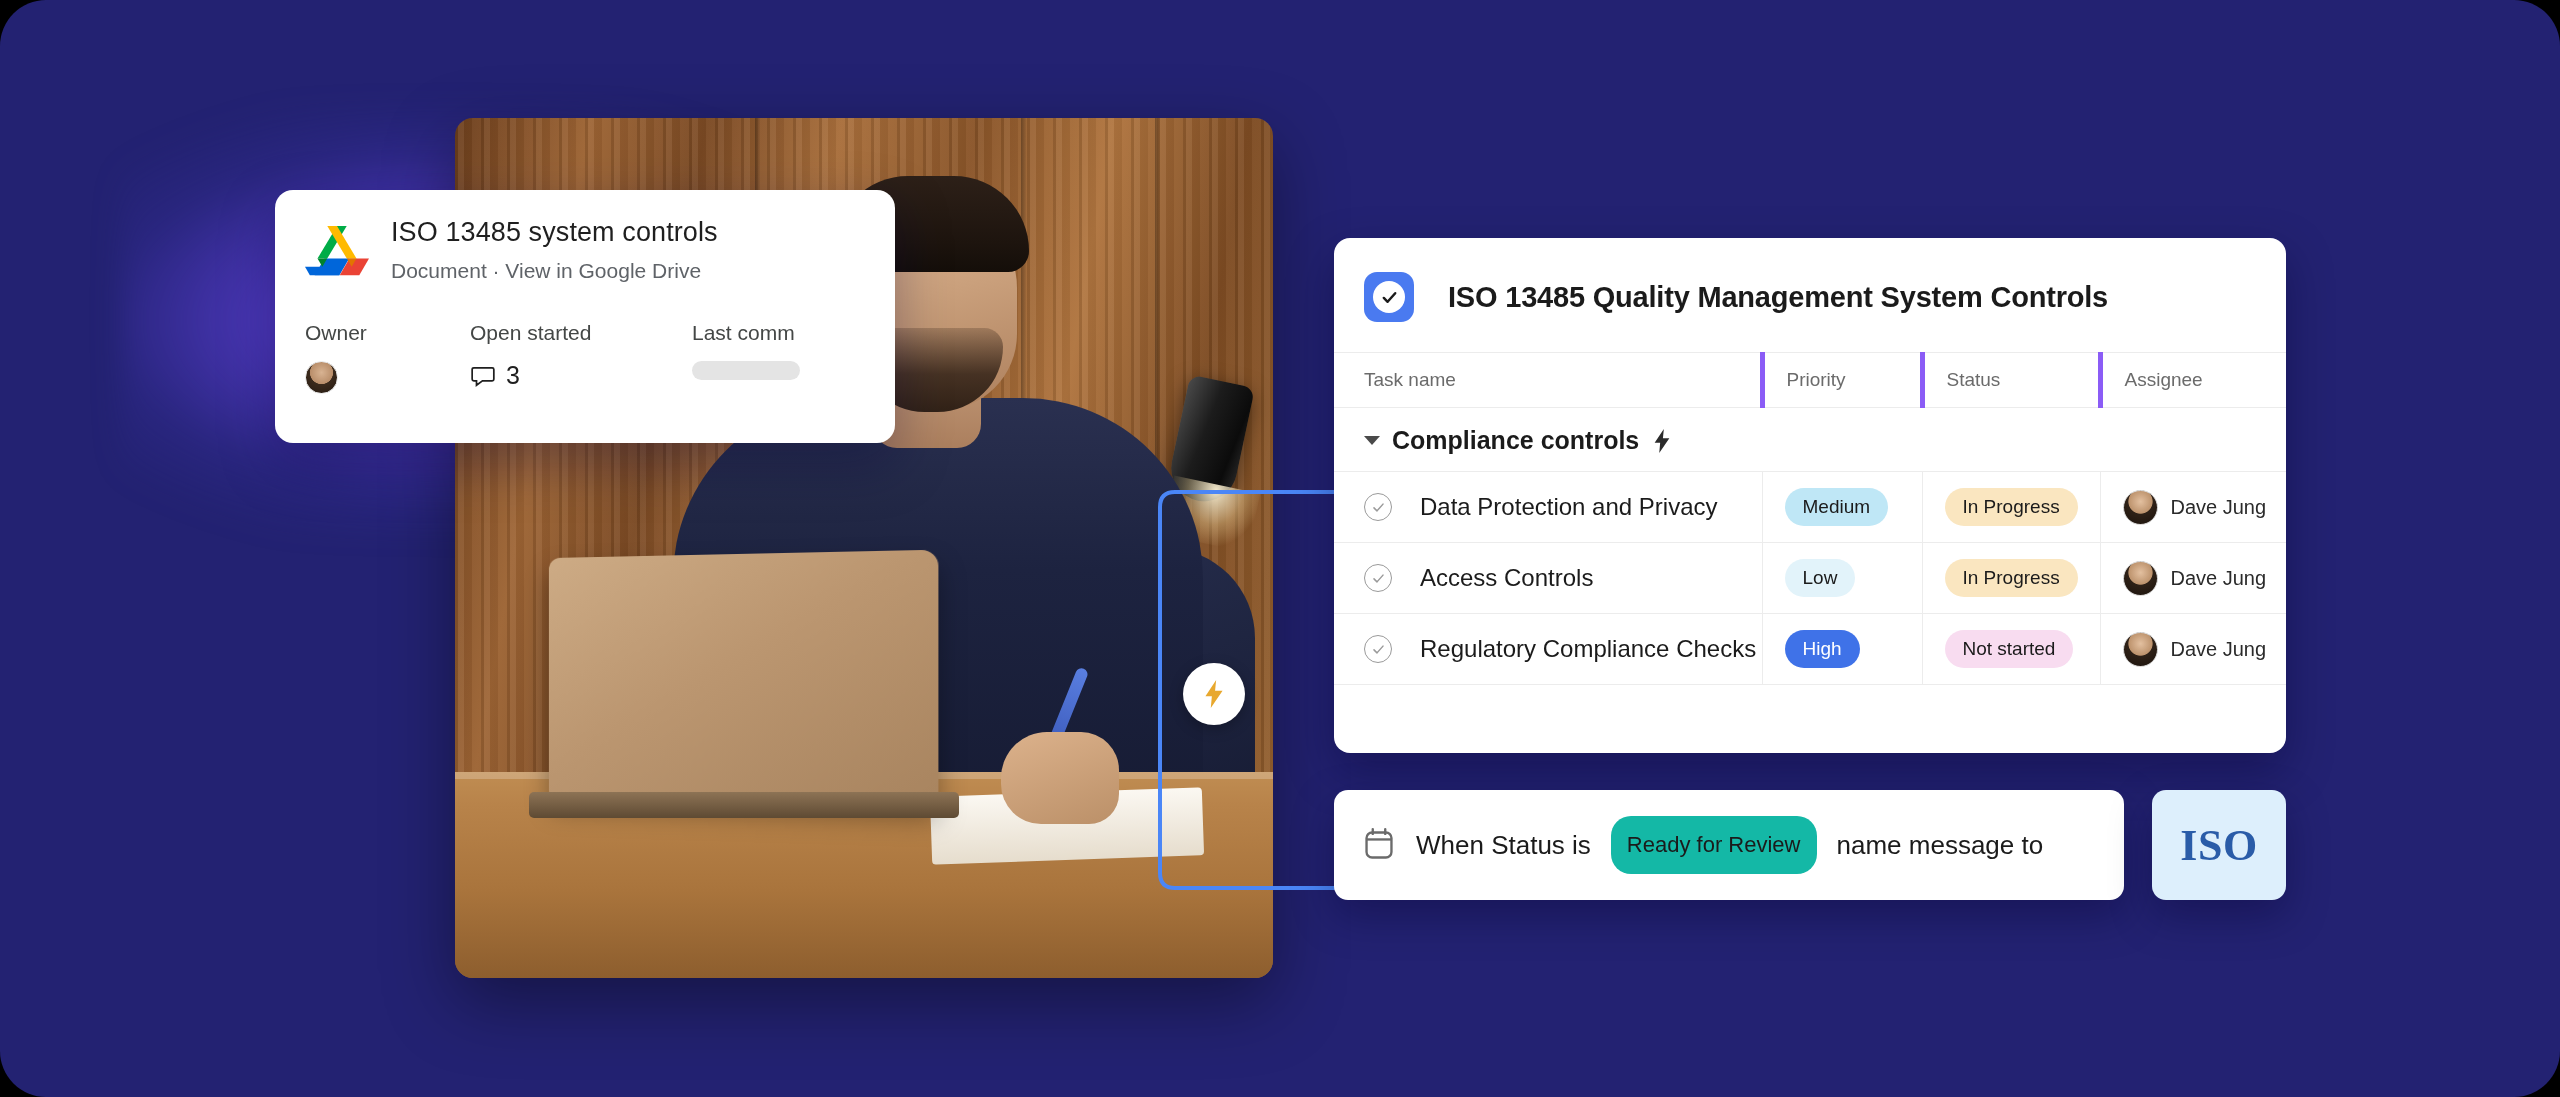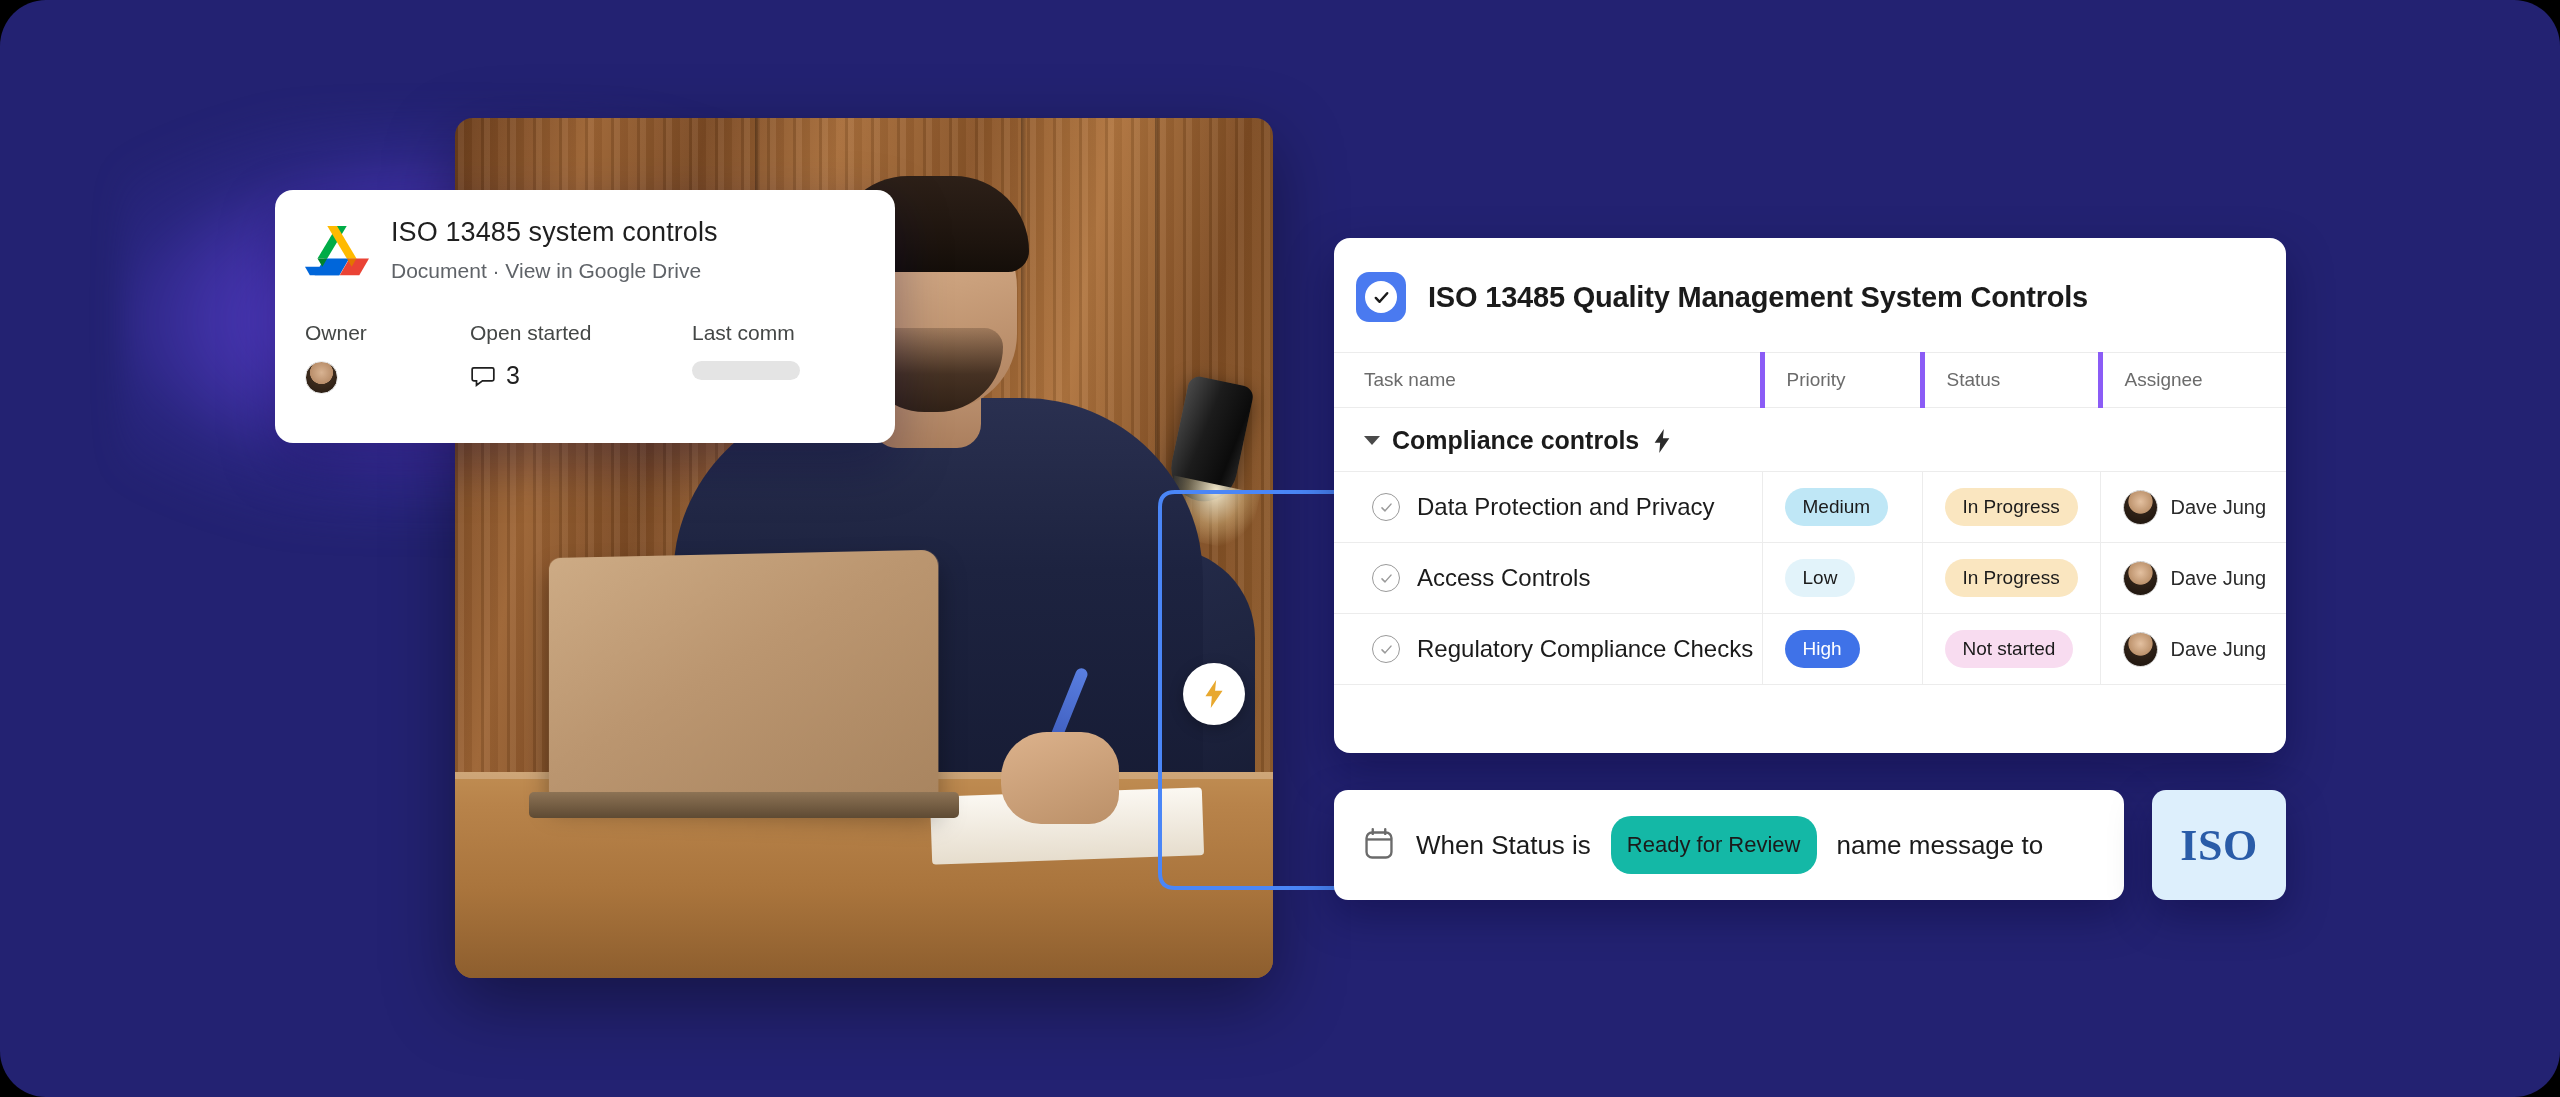--- a/index.html
+++ b/index.html
@@ -199,21 +199,21 @@
   
   .task-card {
     position: absolute;
     left: 1334px; top: 238px;
     width: 952px; height: 515px;
     background: #ffffff;
     border-radius: 16px;
     box-shadow: 0 18px 46px rgba(5,3,45,0.38);
     overflow: hidden;
   }
-  .task-head { display: flex; align-items: center; gap: 22px; padding: 34px 30px 30px 22px; text-align: right; }
+  .task-head { display: flex; align-items: center; gap: 34px; padding: 34px 30px 30px 30px; text-align: right; }
   .task-check {
     width: 50px; height: 50px; border-radius: 13px;
     background: #4a7af0; display: flex; align-items: center; justify-content: center;
     flex: 0 0 auto;
   }
   .task-check-inner {
     width: 32px; height: 32px; border-radius: 50%; background: #fff;
     display: flex; align-items: center; justify-content: center;
   }
   .task-title { font-size: 29px; font-weight: 700; color: #1b1b1b; letter-spacing: -0.2px; }
@@ -243,21 +243,21 @@
 
   .grid tbody tr.row td {
     border-bottom: 1px solid #ececec;
     border-left: 1px solid #ececec;
     padding: 0;
     height: 71px;
   }
   .grid tbody tr.row td:first-child { border-left: none; }
   .grid tbody tr.row:last-child td { border-bottom: 1px solid #ececec; }
 
-  .cell-task { display: flex; align-items: flex-start; gap: 17px; padding-left: 38px; }
+  .cell-task { display: flex; align-items: flex-start; gap: 28px; padding-left: 30px; }
   .circle-check {
     width: 28px; height: 28px; border-radius: 50%;
     border: 1.6px solid #9a9a9a; flex: 0 0 auto;
     display: flex; align-items: center; justify-content: center;
   }
   .task-name { font-size: 24px; color: #1b1b1b; }
 
   .cell-pad { padding-left: 22px; }
   .badge {
     display: inline-block; border-radius: 20px;

